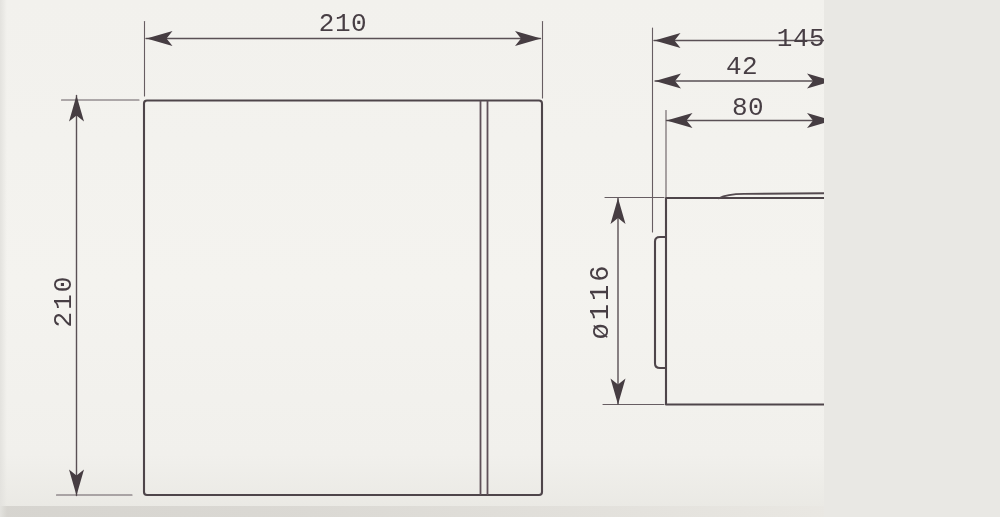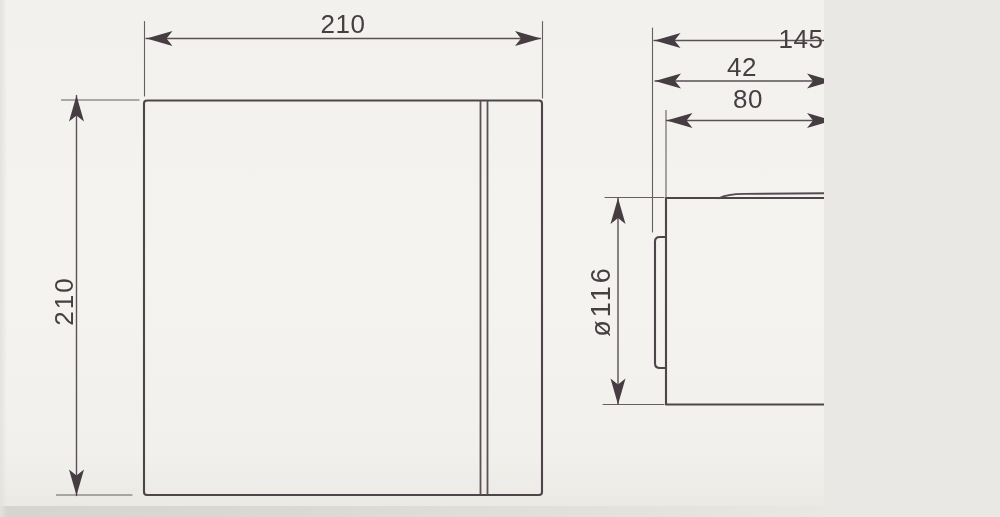--- a/index.html
+++ b/index.html
@@ -3,21 +3,21 @@
 <meta charset="utf-8">
 <title>Drawing</title>
 <style>
   html, body { margin: 0; padding: 0; background: #e9e8e4; }
   .canvas {
     position: relative;
     width: 824px;
     height: 517px;
     background: linear-gradient(180deg, #f2f1ed 0%, #f4f3ef 55%, #f1f0ec 88%, #e9e8e3 100%);
     overflow: hidden;
-    font-family: Liberation Sans, sans-serif;
+    font-family: Liberation Mono, monospace;
   }
   svg.drawing { position: absolute; left: 0; top: 0; }
   .obj  { stroke: #4e454a; stroke-width: 2.1; fill: none; stroke-linecap: round; stroke-linejoin: round; }
   .obj2 { stroke: #544a4f; stroke-width: 1.8; fill: none; stroke-linecap: round; }
   .acc  { stroke: #5f5058; }
   .dim  { stroke: #5a5055; stroke-width: 1.4; fill: none; stroke-linecap: round; }
   .ext  { stroke: #675d62; stroke-width: 1.1; fill: none; stroke-linecap: round; }
   .arr  { fill: #463d42; stroke: none; }
   .dim-label {
     position: absolute;
@@ -114,19 +114,19 @@
   </svg>
 
   <div class="dim-label" style="left:343px; top:24px;">210</div>
 
   <div class="dim-label vertical" style="left:64px; top:301px;">210</div>
 
   <div class="dim-label" style="left:801px; top:39px;">145</div>
 
   <div class="dim-label" style="left:742px; top:67px;">42</div>
 
-  <div class="dim-label" style="left:748px; top:99px;">80</div>
+  <div class="dim-label" style="left:748px; top:108px;">80</div>
 
   <div class="dim-label vertical dia" style="left:601px; top:301px;">ø116</div>
 
   <div class="shade-bottom"></div>
   <div class="shade-left"></div>
 </div>
 
 </body></html>

